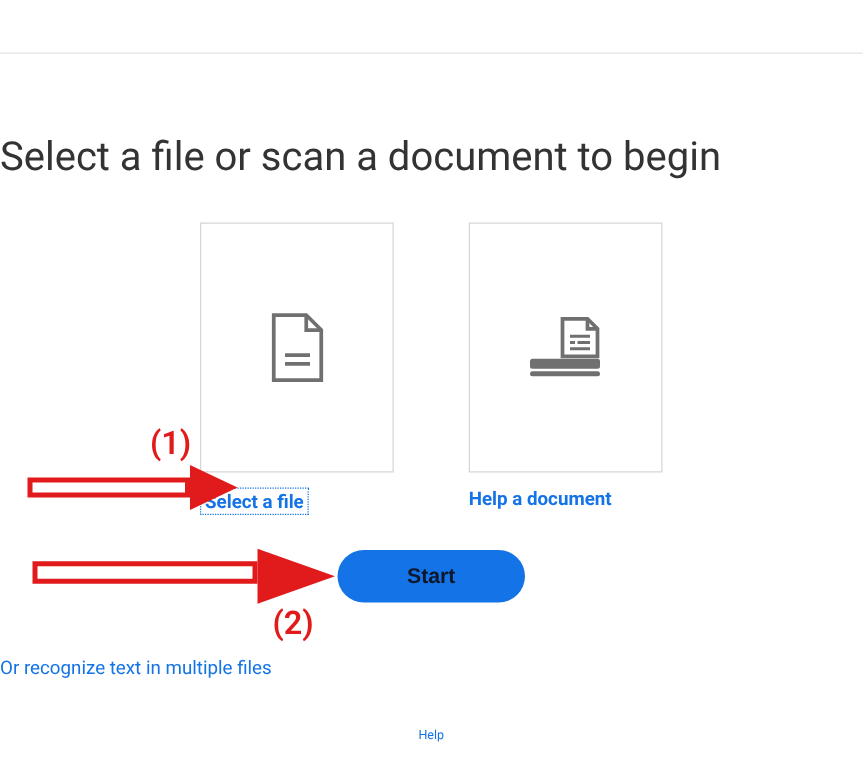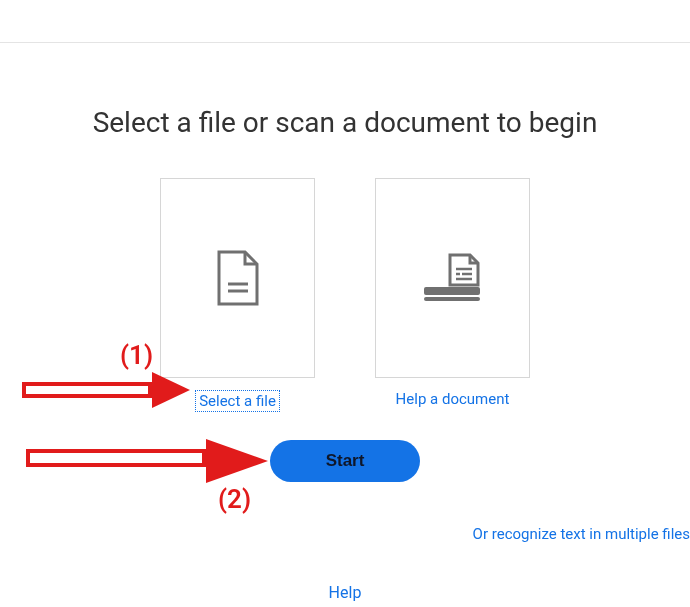--- a/index.html
+++ b/index.html
@@ -17,39 +17,39 @@
       left: 0;
       width: 690px;
       height: 1px;
       background: #e4e4e4;
     }
     .title {
       position: absolute;
       top: 106px;
       left: 0;
       width: 690px;
-      text-align: center;
-      font-size: 28px;
+      font-size: 32px;
       font-weight: 400;
       color: #333333;
     }
     .cards {
       position: absolute;
       top: 178px;
       left: 0;
       width: 690px;
       display: flex;
       justify-content: center;
       gap: 60px;
     }
     .card {
       display: flex;
       flex-direction: column;
-      align-items: center;
+      align-items: flex-start;
       cursor: pointer;
+      font-weight: bold;
     }
     .card-box {
       width: 155px;
       height: 200px;
       border: 1px solid #d6d6d6;
       background: #ffffff;
       display: flex;
       align-items: center;
       justify-content: center;
     }
@@ -75,32 +75,32 @@
       color: #0f172a;
       font-size: 17px;
       font-weight: 600;
       cursor: pointer;
     }
     .alt-link {
       position: absolute;
       top: 525px;
       left: 0;
       width: 690px;
-      text-align: right;
+      text-align: left;
       font-size: 15px;
       color: #1473e6;
       cursor: pointer;
     }
     .help-link {
       position: absolute;
       top: 583px;
       left: 0;
       width: 690px;
       text-align: center;
-      font-size: 16px;
+      font-size: 10px;
       color: #1473e6;
       cursor: pointer;
     }
     
     .anno {
       position: absolute;
       pointer-events: none;
     }
     .anno-shaft {
       background: #ffffff;

